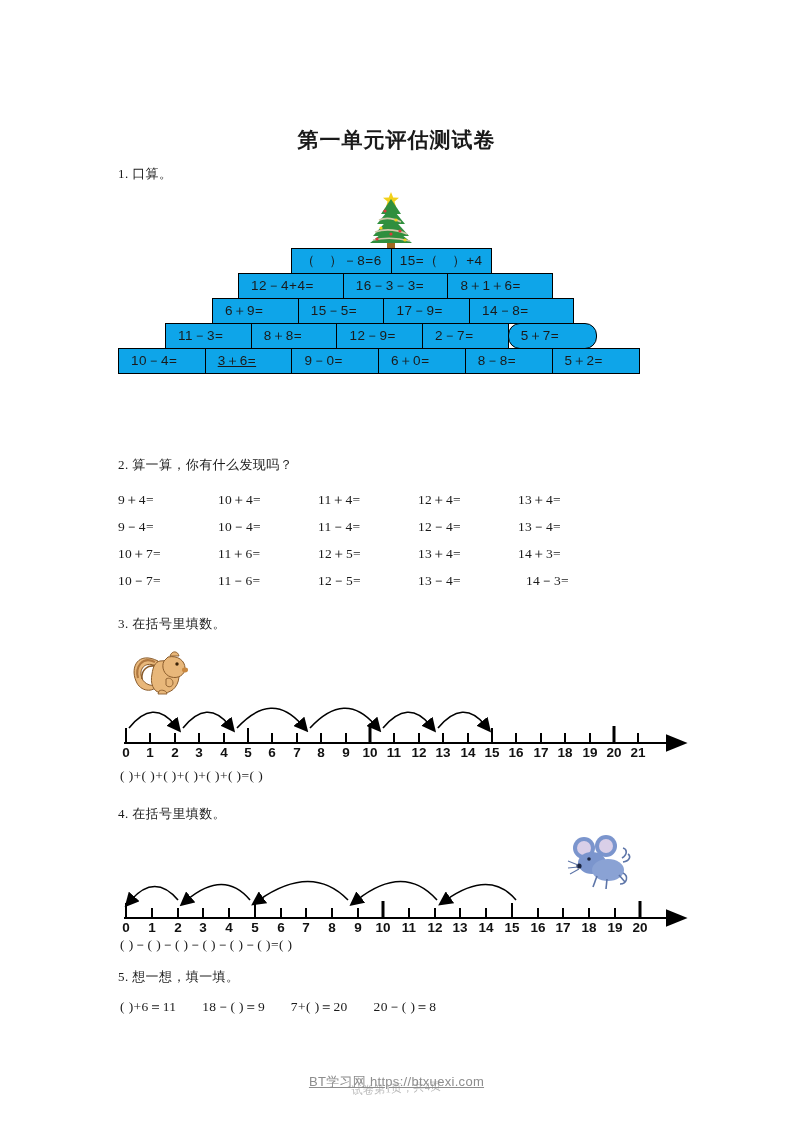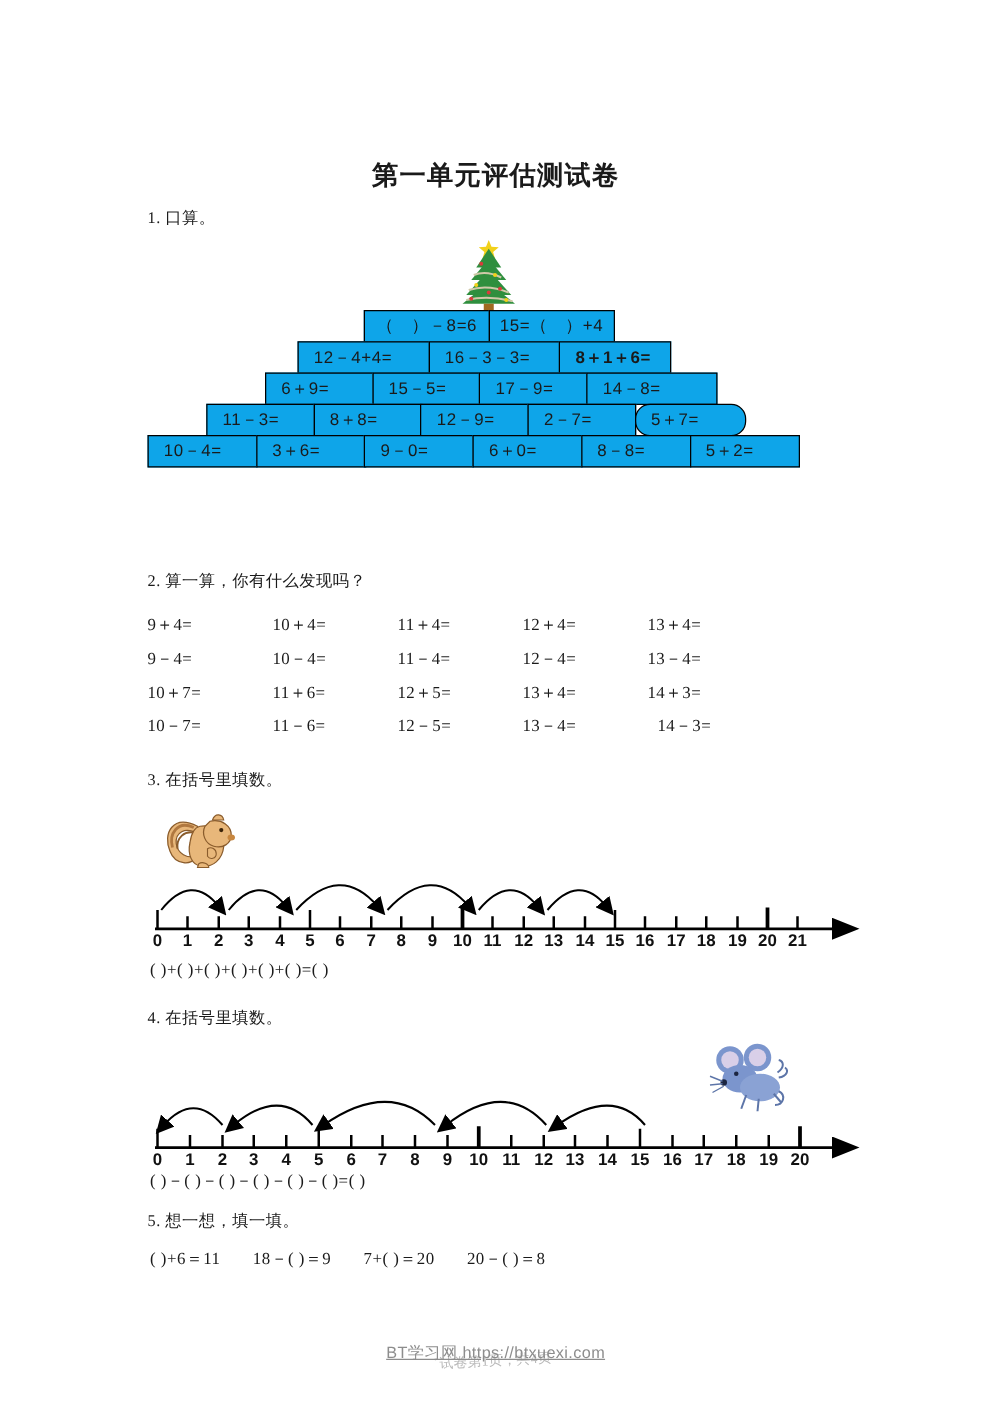--- a/index.html
+++ b/index.html
@@ -191,38 +191,38 @@
   </div>
 
   <div id="pyramid">
     <div class="pyr-row" style="left:291px; top:0px;">
       <div class="pyr-cell center" style="width:101px;">（　）－8=6</div>
       <div class="pyr-cell center" style="width:101px;">15=（　）+4</div>
     </div>
     <div class="pyr-row" style="left:238px; top:25px;">
       <div class="pyr-cell" style="width:106px;">12－4+4=</div>
       <div class="pyr-cell" style="width:106px;">16－3－3=</div>
-      <div class="pyr-cell" style="width:90px;font-weight:bold;">8＋1＋6=</div>
+      <div class="pyr-cell" style="width:106px;">8＋1＋6=</div>
     </div>
     <div class="pyr-row" style="left:212px; top:50px;">
       <div class="pyr-cell" style="width:87px;">6＋9=</div>
       <div class="pyr-cell" style="width:87px;">15－5=</div>
       <div class="pyr-cell" style="width:87px;">17－9=</div>
       <div class="pyr-cell" style="width:105px;">14－8=</div>
     </div>
     <div class="pyr-row" style="left:165px; top:75px;">
       <div class="pyr-cell" style="width:87px;">11－3=</div>
       <div class="pyr-cell" style="width:87px;">8＋8=</div>
       <div class="pyr-cell" style="width:87px;">12－9=</div>
       <div class="pyr-cell" style="width:87px;">2－7=</div>
       <div class="pyr-cell" style="width:89px;border-radius:12px;">5＋7=</div>
     </div>
     <div class="pyr-row" style="left:118px; top:100px;">
       <div class="pyr-cell" style="width:88px;">10－4=</div>
-      <div class="pyr-cell" style="width:88px;">3＋6=</div>
+      <div class="pyr-cell" style="width:88px;text-decoration:underline;">3＋6=</div>
       <div class="pyr-cell" style="width:88px;">9－0=</div>
       <div class="pyr-cell" style="width:88px;">6＋0=</div>
       <div class="pyr-cell" style="width:88px;">8－8=</div>
       <div class="pyr-cell" style="width:88px;">5＋2=</div>
     </div>
   </div>
 
   <div class="qhead" style="left:118px; top:456px;">
     <span>2.</span>
     <span>算一算，你有什么发现吗？</span>

